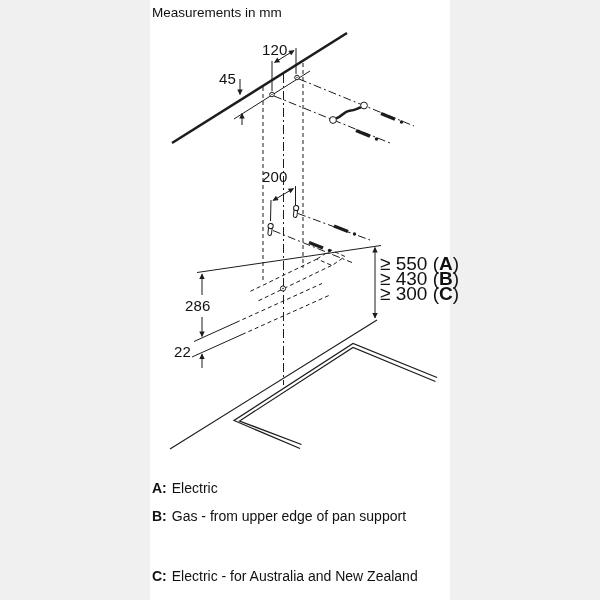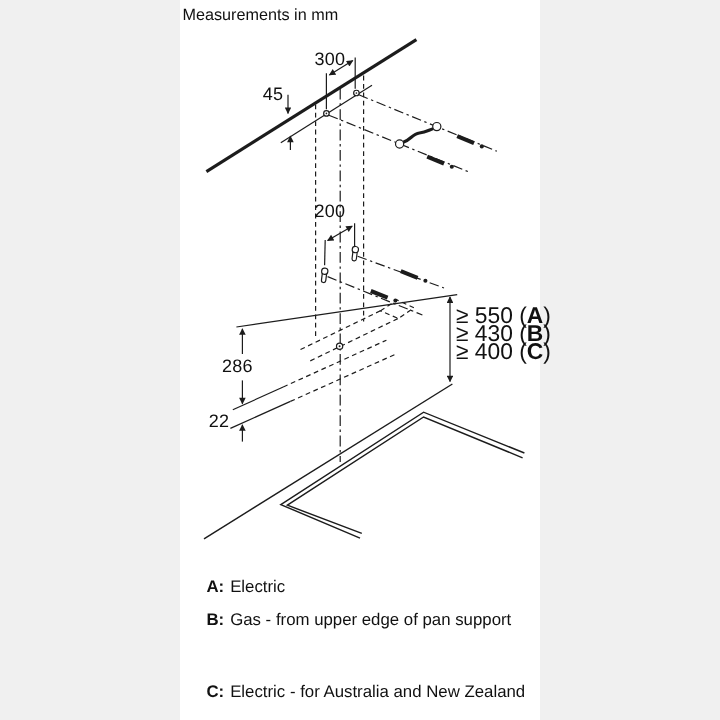--- a/index.html
+++ b/index.html
@@ -9,21 +9,21 @@
     font-family:"Liberation Sans", sans-serif;
     color:#111;
   }
   .canvas{position:absolute;left:150px;top:0;width:300px;height:600px;background:#ffffff;}
   svg.draw{position:absolute;left:0;top:0;}
   .label{position:absolute;white-space:nowrap;color:#111;}
   .title{font-size:13.5px;}
   .dim{font-size:15px;letter-spacing:0.2px;}
   .spec{position:absolute;left:380px;font-size:19px;line-height:15px;white-space:nowrap;}
   .spec b{font-weight:bold;}
-  .legend-row{position:absolute;left:152px;font-size:14px;white-space:nowrap;margin-left:20px;}
+  .legend-row{position:absolute;left:152px;font-size:14px;white-space:nowrap;}
   .legend-row b{font-weight:bold;margin-right:5px;}
 </style>
 </head>
 <body>
 
 <div class="canvas"></div>
 
 <svg class="draw" width="600" height="600" viewBox="0 0 600 600">
   <defs>
     <marker id="ah" viewBox="0 0 10 10" refX="9" refY="5" markerWidth="8" markerHeight="5.5" orient="auto-start-reverse">
@@ -139,25 +139,25 @@
 
     <g stroke-width="1.2">
       <polyline points="437,377.5 353,343.5 234,420.5 300,448.5"></polyline>
       <polyline points="435.5,381.5 353,347.5 239.5,421 301.5,444.5"></polyline>
     </g>
   </g>
 </svg>
 
 <div class="label title" style="left:152px;top:5px">Measurements in mm</div>
 
-<div class="label dim" style="left:262px;top:41px">300</div>
+<div class="label dim" style="left:262px;top:41px">120</div>
 <div class="label dim" style="left:219px;top:70px">45</div>
 <div class="label dim" style="left:262px;top:168px">200</div>
 <div class="label dim" style="left:185px;top:297px">286</div>
 <div class="label dim" style="left:174px;top:343px">22</div>
 
 <div class="spec" style="top:256px"><span>≥ 550 (</span><b>A</b><span>)</span></div>
 <div class="spec" style="top:271px"><span>≥ 430 (</span><b>B</b><span>)</span></div>
-<div class="spec" style="top:286px"><span>≥ 400 (</span><b>C</b><span>)</span></div>
+<div class="spec" style="top:286px"><span>≥ 300 (</span><b>C</b><span>)</span></div>
 
 <div class="legend-row" style="top:480px"><b>A:</b><span>Electric</span></div>
 <div class="legend-row" style="top:508px"><b>B:</b><span>Gas - from upper edge of pan support</span></div>
 <div class="legend-row" style="top:568px"><b>C:</b><span>Electric - for Australia and New Zealand</span></div>
 
 </body></html>

